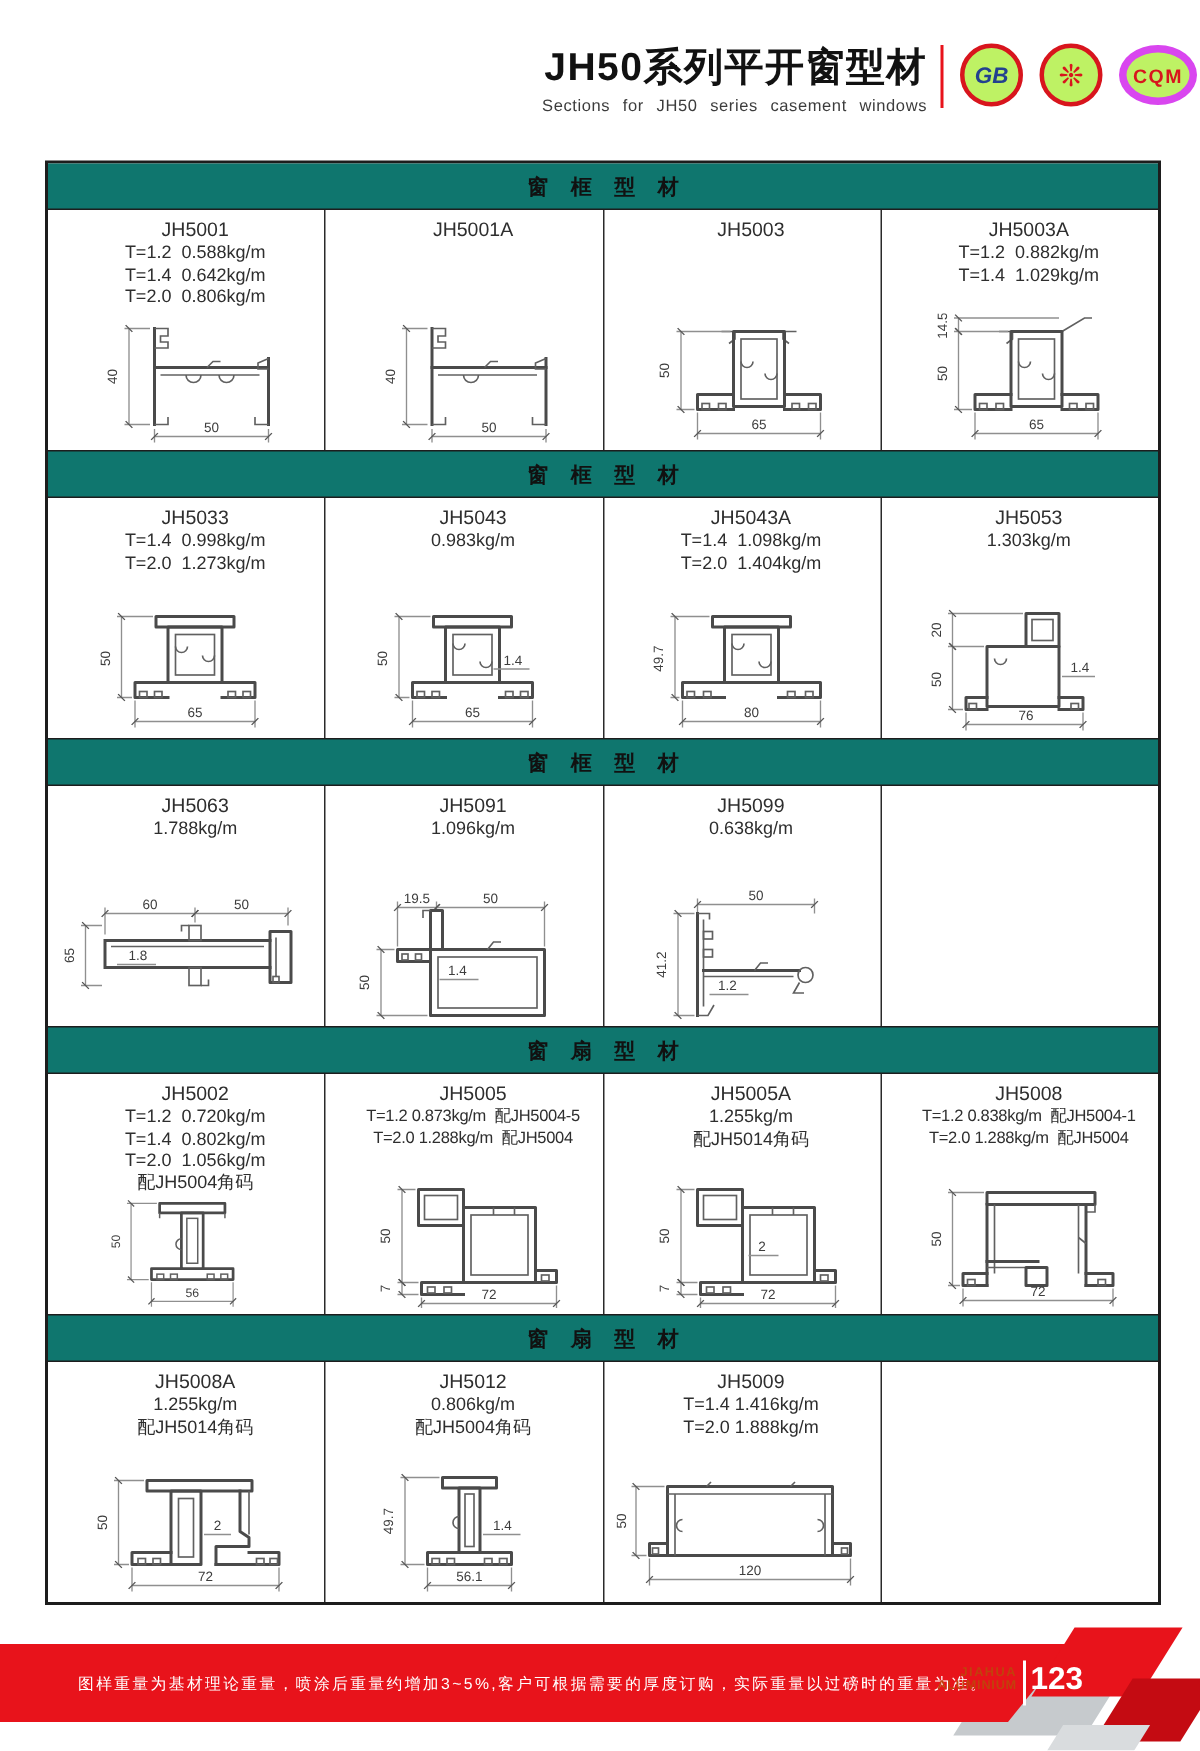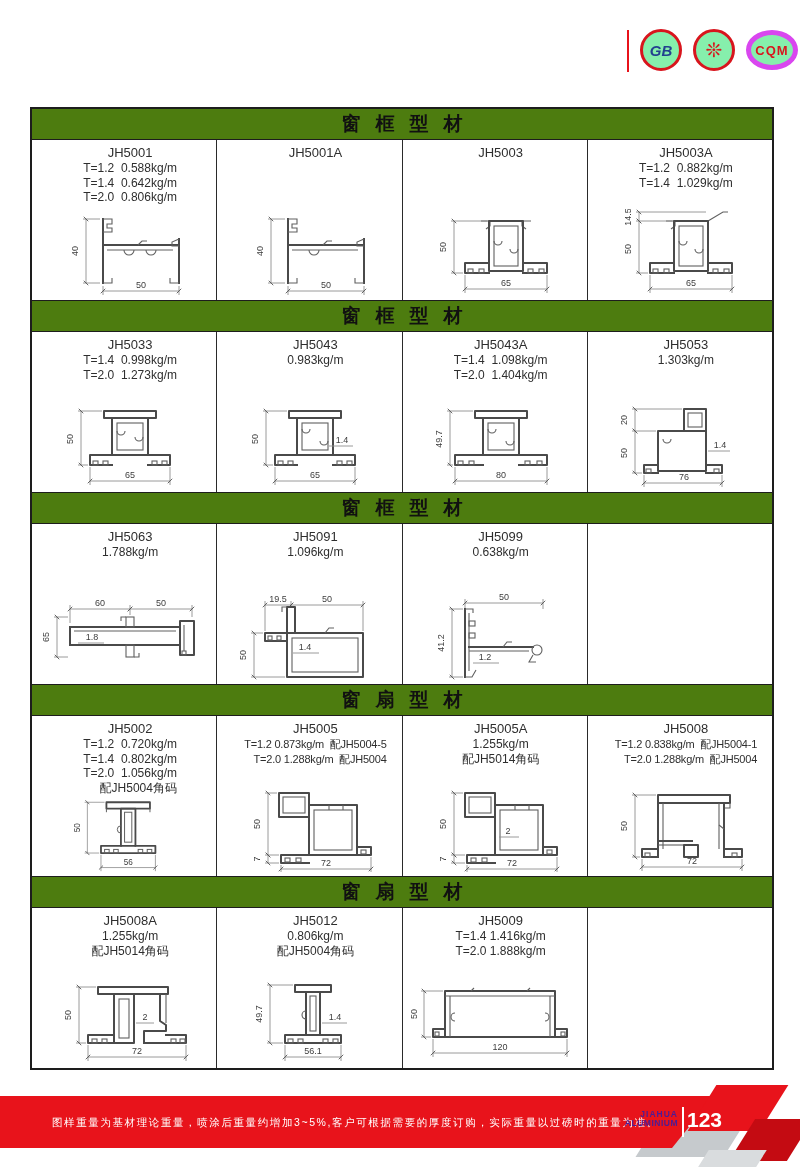--- a/index.html
+++ b/index.html
@@ -5,53 +5,53 @@
   html,body{margin:0;padding:0;background:#fff;}
   .page{position:relative;width:800px;height:1167px;background:#fff;overflow:hidden;
         font-family:"Liberation Sans",sans-serif;color:#2e2e2e;}
   
   .hdr{position:absolute;top:0;left:0;right:0;height:100px;}
   .title-block{position:absolute;top:27px;right:182px;text-align:right;}
   .title{font-size:26px;font-weight:bold;color:#111;letter-spacing:1px;white-space:nowrap;}
   .subtitle{font-size:11px;color:#3c3c3c;margin-top:3px;word-spacing:5px;letter-spacing:.4px;white-space:nowrap;}
   .hdr-divider{position:absolute;top:30px;left:627px;width:2px;height:42px;background:#e8131b;}
   .logos{position:absolute;top:29px;left:640px;display:flex;align-items:center;gap:11px;}
-  .logo{box-sizing:border-box;display:flex;align-items:center;justify-content:center;background:#86efac;}
+  .logo{box-sizing:border-box;display:flex;align-items:center;justify-content:center;background:#bef264;}
   .logo-gb{width:42px;height:42px;border:3px solid #d8151d;border-radius:50%;
            color:#23418f;font-weight:bold;font-style:italic;font-size:15px;}
   .logo-seal{width:42px;height:42px;border:3px solid #d8151d;border-radius:50%;
            color:#d8151d;font-size:20px;}
   .logo-cqm{width:52px;height:40px;border:5px solid #d946ef;border-radius:50%;
            color:#d8151d;font-weight:bold;font-size:13px;letter-spacing:1px;}
   
   .tbl{position:absolute;top:107px;left:30px;width:740px;border:2px solid #1d1d1d;}
-  .sec-title{height:30px;line-height:30px;background:#4d7c0f;border-bottom:1.5px solid #1d1d1d;
-             text-align:center;font-size:19px;font-weight:bold;color:#111;
+  .sec-title{height:30px;line-height:30px;background:#0f766e;border-bottom:1.5px solid #1d1d1d;
+             text-align:center;font-size:14px;font-weight:bold;color:#111;
              letter-spacing:15px;padding-left:15px;}
   .sec:not(:first-child) .sec-title{border-top:1.5px solid #1d1d1d;}
   .row{display:flex;height:160px;}
   .cell{flex:1;min-width:0;border-right:1.5px solid #2a2a2a;display:flex;flex-direction:column;
         align-items:center;padding-top:5px;box-sizing:border-box;padding-left:12px;}
   .cell:last-child{border-right:none;}
   .code{font-size:13px;color:#2e2e2e;line-height:16px;}
   .specs{text-align:center;font-size:12px;line-height:14.5px;}
-  .specs.left{display:inline-block;text-align:right;}
+  .specs.left{display:inline-block;text-align:center;}
   .spec{white-space:pre;}
   .specs.tight .spec{font-size:11px;letter-spacing:-.2px;}
   svg.draw{display:block;margin-top:auto;margin-bottom:3px;}
   .p{fill:none;stroke:#4a4a4a;stroke-width:2;stroke-linejoin:round;stroke-linecap:square;}
   .i{fill:none;stroke:#606060;stroke-width:1.1;}
   .d{stroke:#8f8f8f;stroke-width:.9;fill:none;}
   .dm{marker-start:url(#tk);marker-end:url(#tk);}
   text.dt{font-family:"Liberation Sans",sans-serif;font-size:9px;fill:#3d3d3d;text-anchor:middle;}
   
   .foot-band{position:absolute;top:1096px;left:0;width:714px;height:52px;background:#e8131b;
              clip-path:polygon(0 0,714px 0,672px 100%,0 100%);}
   .foot-note{position:absolute;top:1116px;left:52px;color:#fff;font-size:10.5px;letter-spacing:1.6px;white-space:nowrap;}
-  .brand{position:absolute;top:1110px;left:592px;width:86px;text-align:right;color:#4c1d95;line-height:9px;}
+  .brand{position:absolute;top:1110px;left:592px;width:86px;text-align:right;color:#c2410c;line-height:9px;}
   .brand .b1{font-size:8.5px;font-weight:bold;letter-spacing:1px;}
   .brand .b2{font-size:8.5px;font-weight:bold;letter-spacing:.5px;}
   .foot-div{position:absolute;top:1107px;left:682px;width:1.5px;height:30px;background:#fff;}
   .pageno{position:absolute;top:1108px;left:687px;color:#fff;font-size:21px;font-weight:bold;}
   .sk{position:absolute;transform:skewX(-32deg);}
   .sk.r1{top:1085px;left:702px;width:72px;height:46px;background:#e8131b;}
   .sk.g1{top:1117px;left:648px;width:88px;height:40px;background:#c6cacd;}
   .sk.r2{top:1119px;left:742px;width:58px;height:42px;background:#c40b12;}
   .sk.g2{top:1150px;left:700px;width:58px;height:28px;background:#d9dcde;}
 </style>
@@ -62,20 +62,24 @@
 
   <svg width="0" height="0" style="position:absolute">
     <defs>
       <marker id="tk" markerWidth="7" markerHeight="7" refX="3.5" refY="3.5" orient="auto">
         <path d="M1,6 L6,1" stroke="#555" stroke-width="1" fill="none"></path>
       </marker>
     </defs>
   </svg>
 
   <div class="hdr">
+    <div class="title-block">
+      <div class="title">JH50系列平开窗型材</div>
+      <div class="subtitle">Sections for JH50 series casement windows</div>
+    </div>
     <div class="hdr-divider"></div>
     <div class="logos">
       <div class="logo logo-gb">GB</div>
       <div class="logo logo-seal">❊</div>
       <div class="logo logo-cqm">CQM</div>
     </div>
   </div>
 
   <div class="tbl">
 

